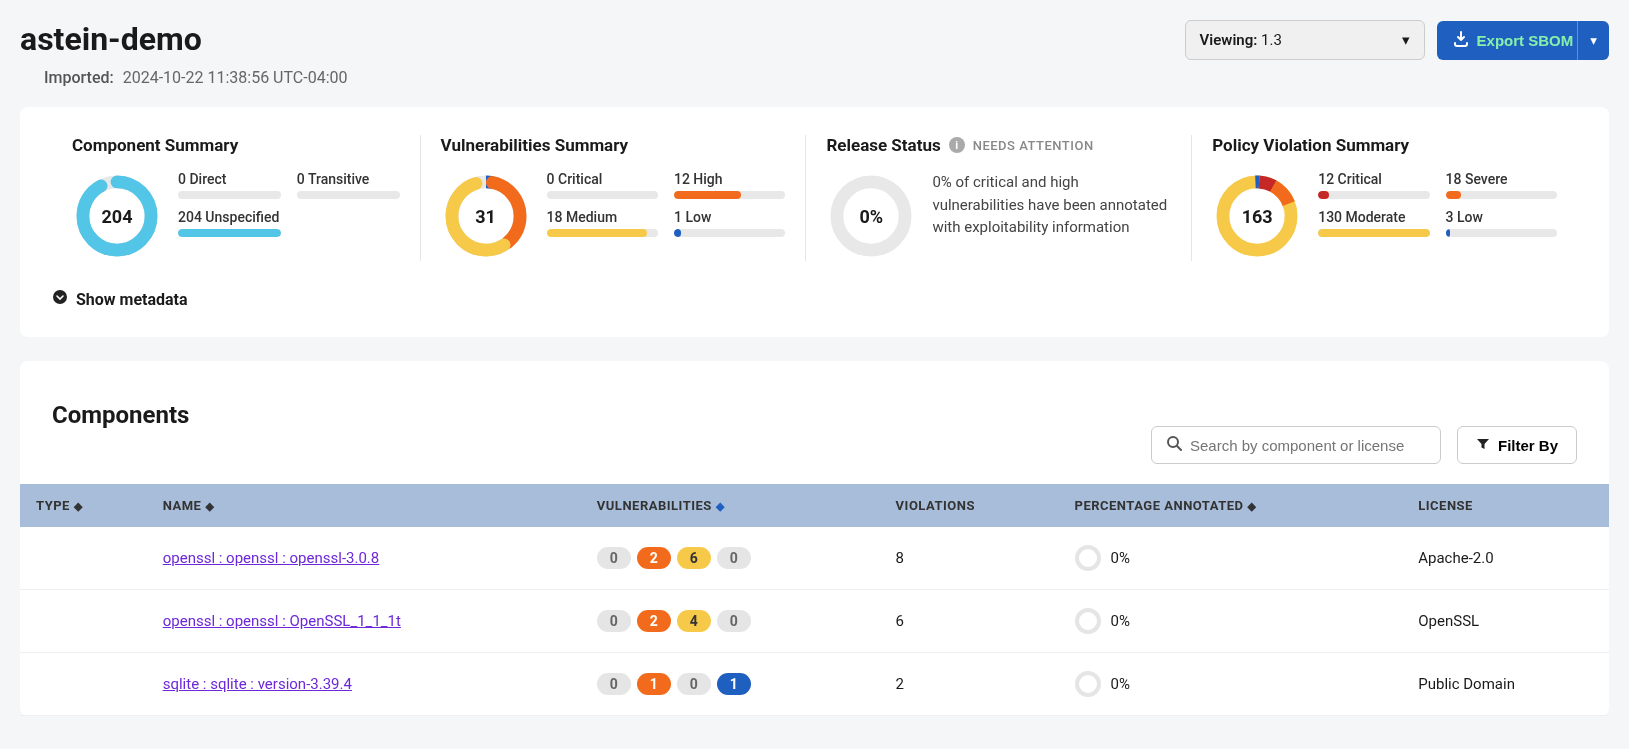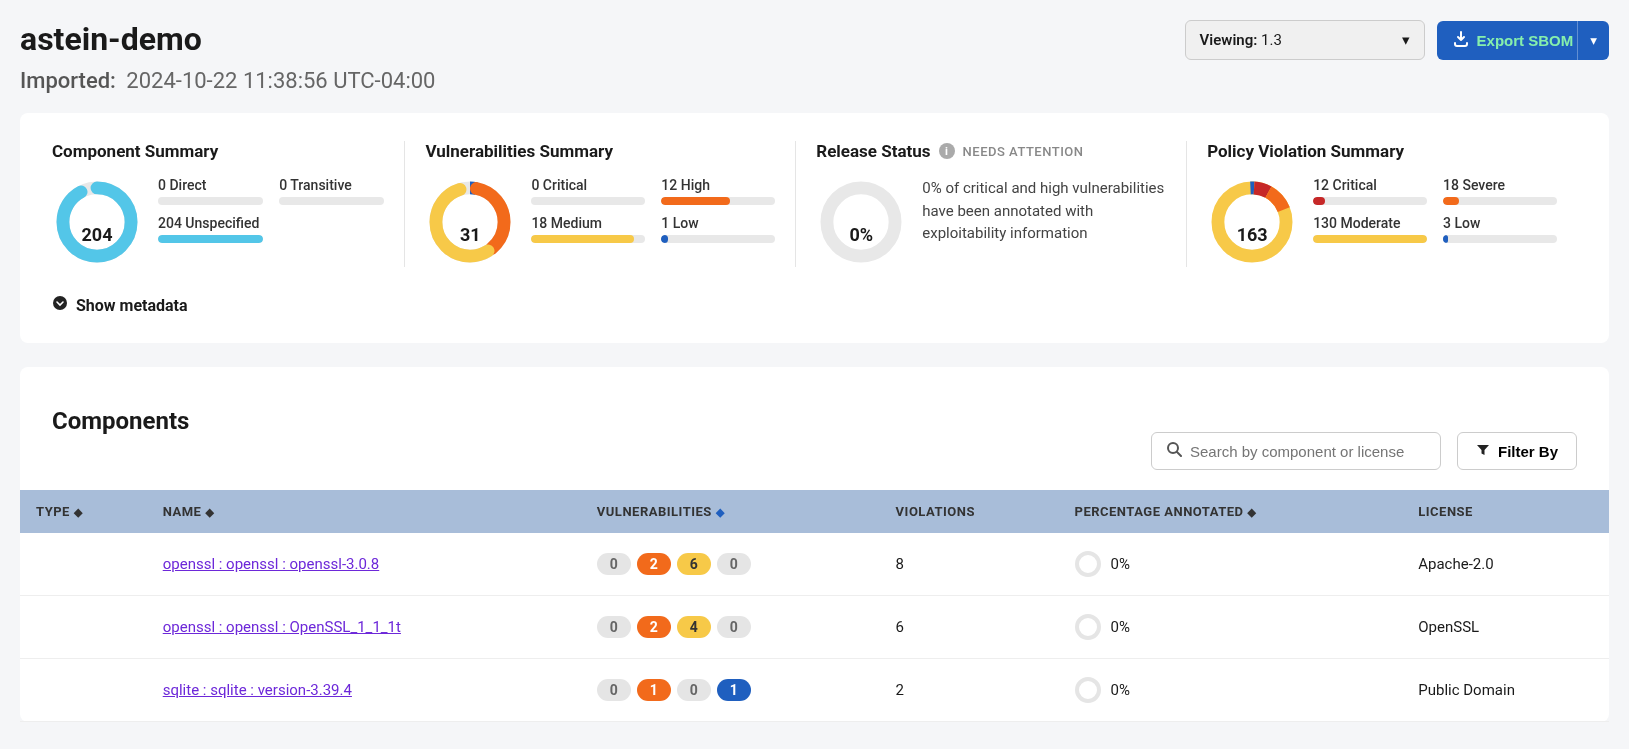--- a/index.html
+++ b/index.html
@@ -1,43 +1,43 @@
 <!DOCTYPE html>
 <html><head>
 <meta charset="utf-8">
 <style>
 * { box-sizing: border-box; margin: 0; padding: 0; }
 body { font-family: -apple-system, BlinkMacSystemFont, "Segoe UI", Roboto, sans-serif; background: #f5f6f8; color: #1a1a1a; padding: 20px; }
 .header { display: flex; justify-content: space-between; align-items: flex-start; margin-bottom: 20px; }
 .header-left h1 { font-size: 32px; font-weight: 700; margin-bottom: 10px; }
-.imported { color: #555; font-size: 22px; }
+.imported { color: #555; font-size: 16px; margin-left: 24px; }
 .imported-label { font-weight: 500; }
 .imported-date { color: #666; margin-left: 5px; }
 .header-right { display: flex; gap: 12px; align-items: flex-end; }
 .viewing-select { background: #f0f0f0; border: 1px solid #ccc; border-radius: 6px; padding: 10px 14px; font-size: 15px; min-width: 240px; display: flex; justify-content: space-between; align-items: center; cursor: pointer; }
 .viewing-label { font-weight: 600; }
 .export-btn { background: #1f5fbf; color: #86efac; border: none; border-radius: 6px; padding: 10px 16px; font-size: 15px; font-weight: 600; display: flex; align-items: center; gap: 8px; cursor: pointer; }
 .export-caret { background: #1f5fbf; color: #fff; border: none; border-left: 1px solid rgba(255,255,255,0.3); border-radius: 0 6px 6px 0; padding: 10px 12px; cursor: pointer; margin-left: -12px; }
 .export-group { display: flex; }
 .export-group .export-btn { border-radius: 6px 0 0 6px; }
 
 .card { background: #fff; border-radius: 8px; padding: 28px 32px; margin-bottom: 24px; }
 .card h2 { font-size: 24px; font-weight: 700; margin-bottom: 24px; }
 
-.summaries { display: flex; gap: 0; }
+.summaries { display: flex; gap: 0; margin-left: 20px; }
 .summary-section { flex: 1; padding-right: 20px; border-right: 1px solid #e5e5e5; }
 .summary-section:first-child { flex: 0.95; }
 .summary-section:last-child { border-right: none; }
 .summary-section + .summary-section { padding-left: 20px; }
 .summary-title { font-size: 17px; font-weight: 700; margin-bottom: 16px; display: flex; align-items: center; gap: 8px; }
 .needs-attention { font-size: 13px; font-weight: 500; color: #888; letter-spacing: 0.5px; }
 .summary-body { display: flex; gap: 16px; align-items: flex-start; }
 .donut-wrap { position: relative; width: 90px; height: 90px; flex-shrink: 0; }
 .donut-wrap svg { width: 90px; height: 90px; transform: rotate(-90deg); }
-.donut-center { position: absolute; top: 12px; left: 0; width: 90px; height: 90px; display: flex; align-items: center; justify-content: center; font-weight: 700; font-size: 18px; }
+.donut-center { position: absolute; top: 0; left: 0; width: 90px; height: 90px; display: flex; align-items: center; justify-content: center; font-weight: 700; font-size: 18px; }
 .stats { flex: 1; display: grid; grid-template-columns: 1fr 1fr; gap: 10px 16px; }
 .stat { font-size: 14px; }
 .stat-label { color: #333; font-weight: 500; margin-bottom: 4px; }
 .bar { height: 8px; background: #e8e8e8; border-radius: 4px; overflow: hidden; }
 .bar-fill { height: 100%; border-radius: 4px; }
 .release-text { font-size: 15px; color: #444; line-height: 1.5; }
 
 .show-metadata { margin-top: 28px; font-weight: 700; font-size: 16px; display: flex; align-items: center; gap: 8px; cursor: pointer; }
 
 .components-header { display: flex; justify-content: space-between; align-items: center; margin-bottom: 20px; }

